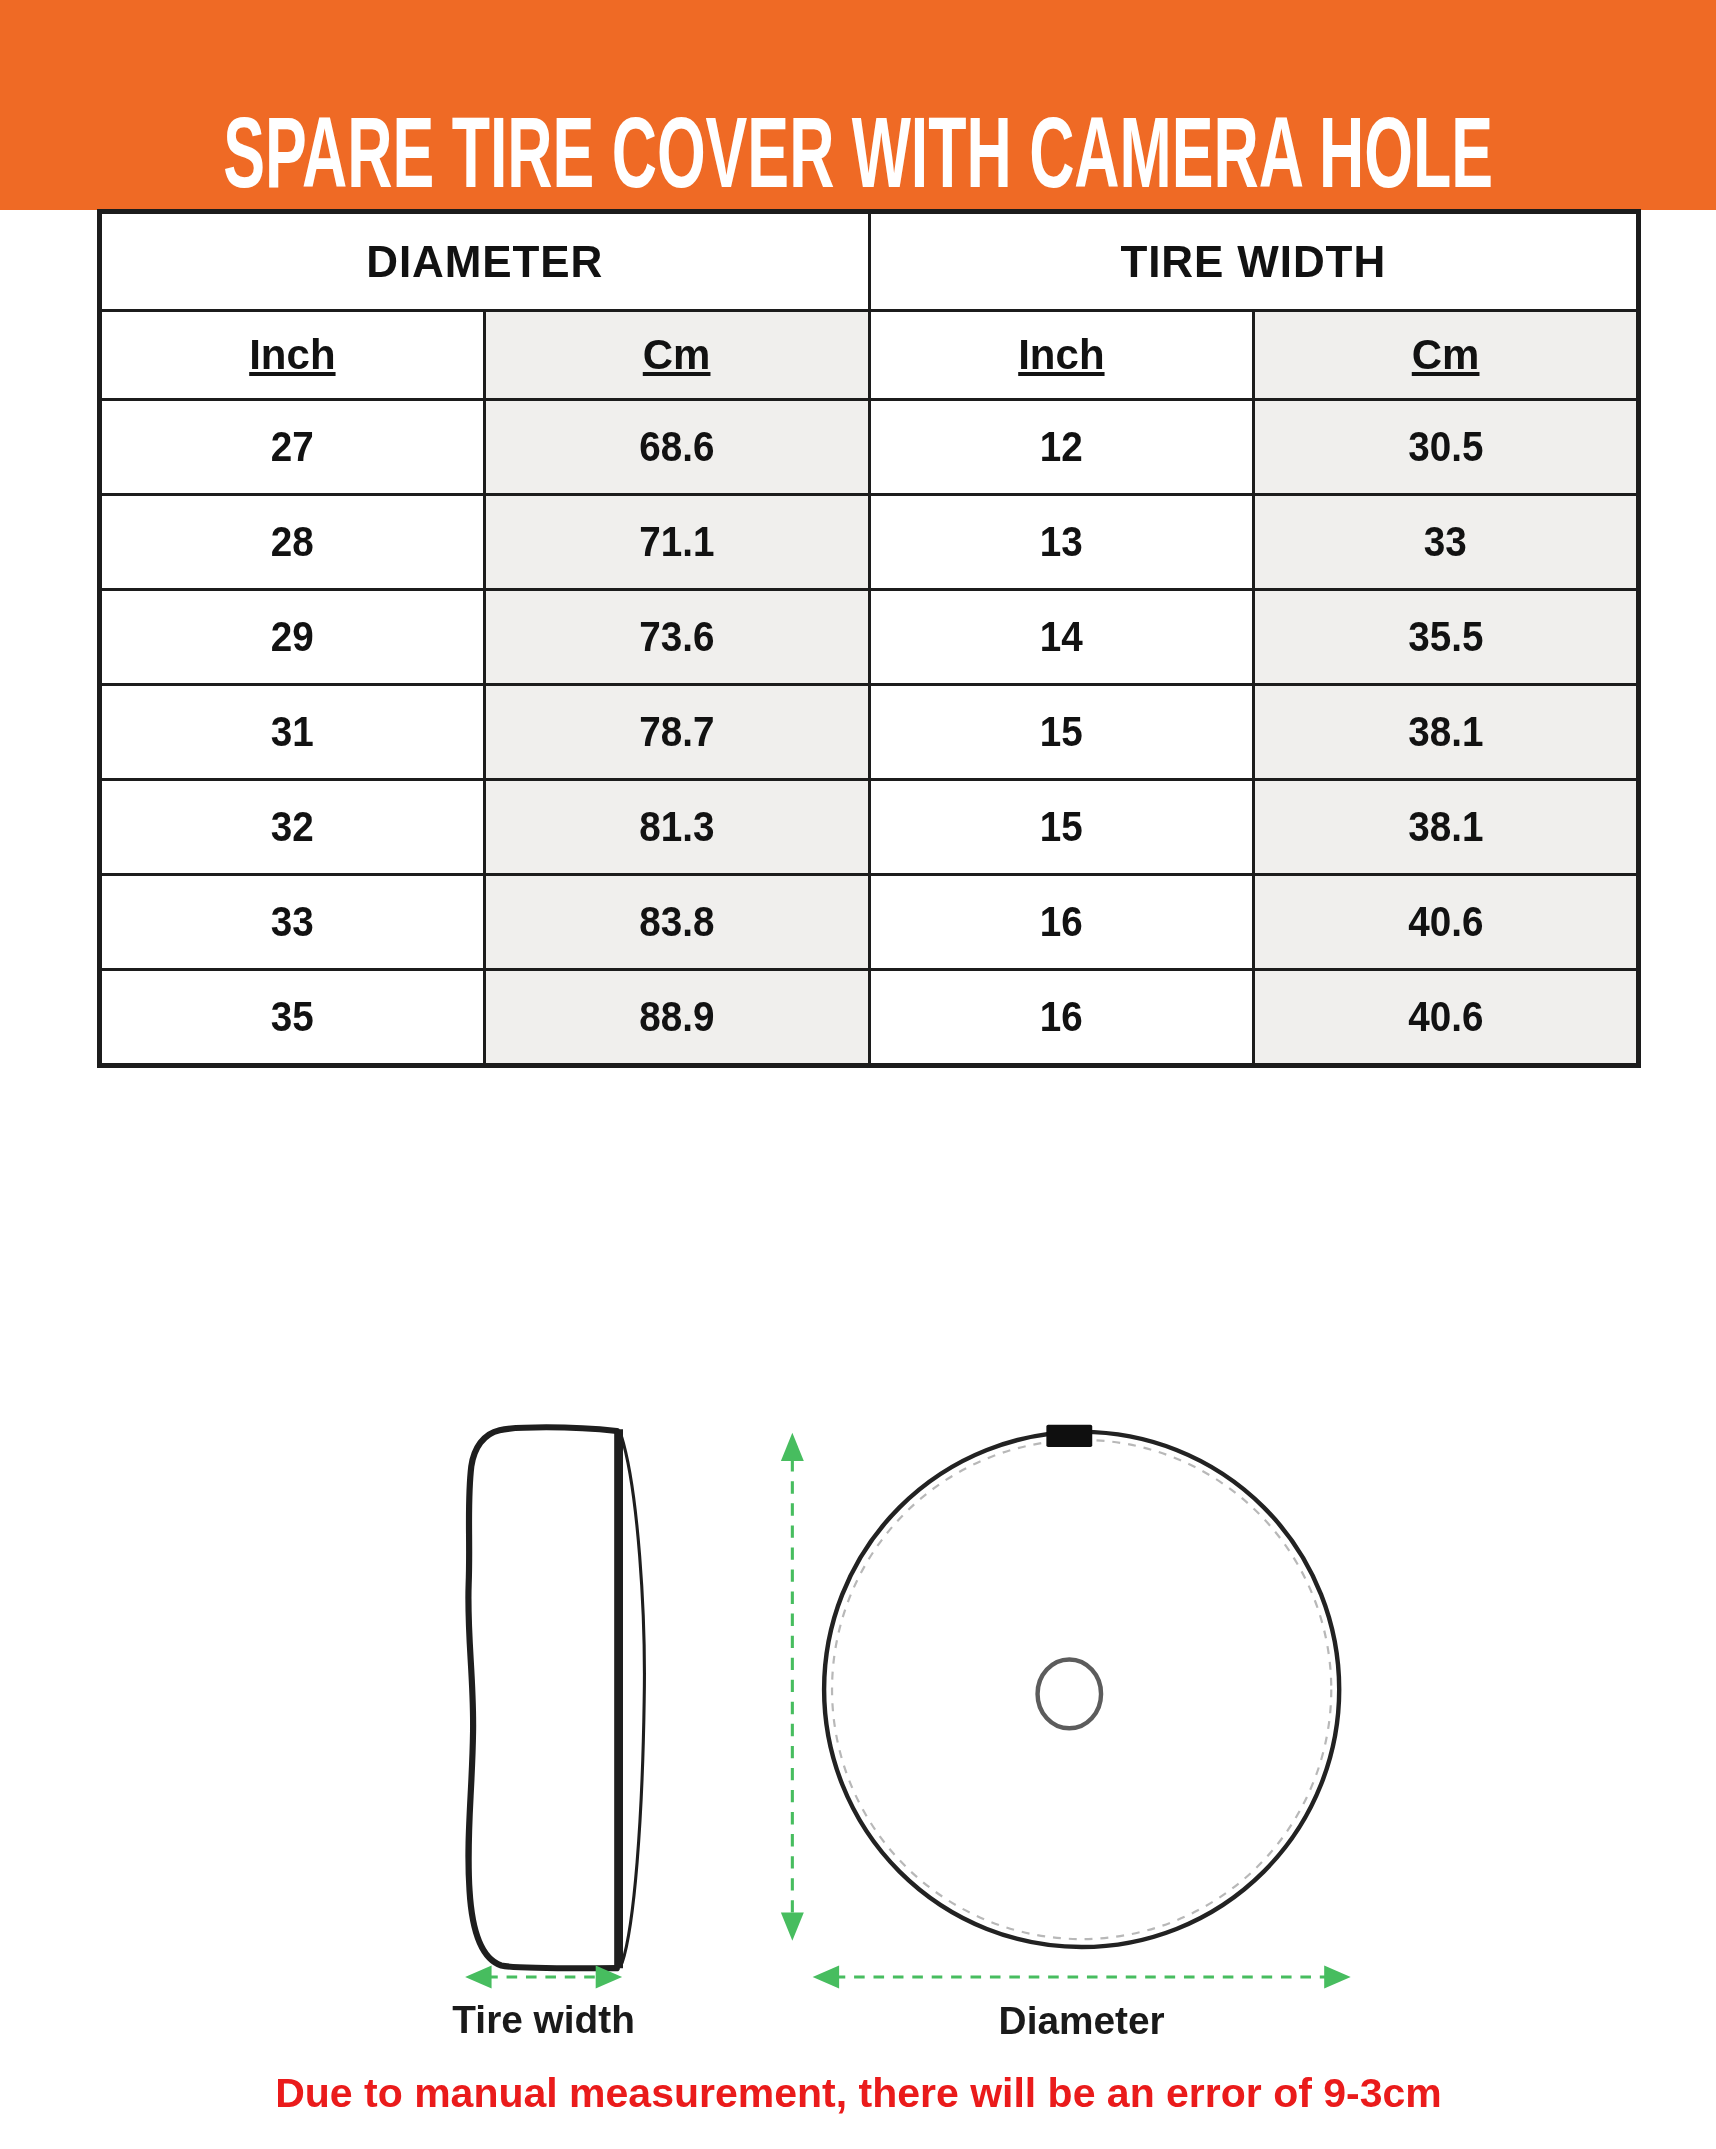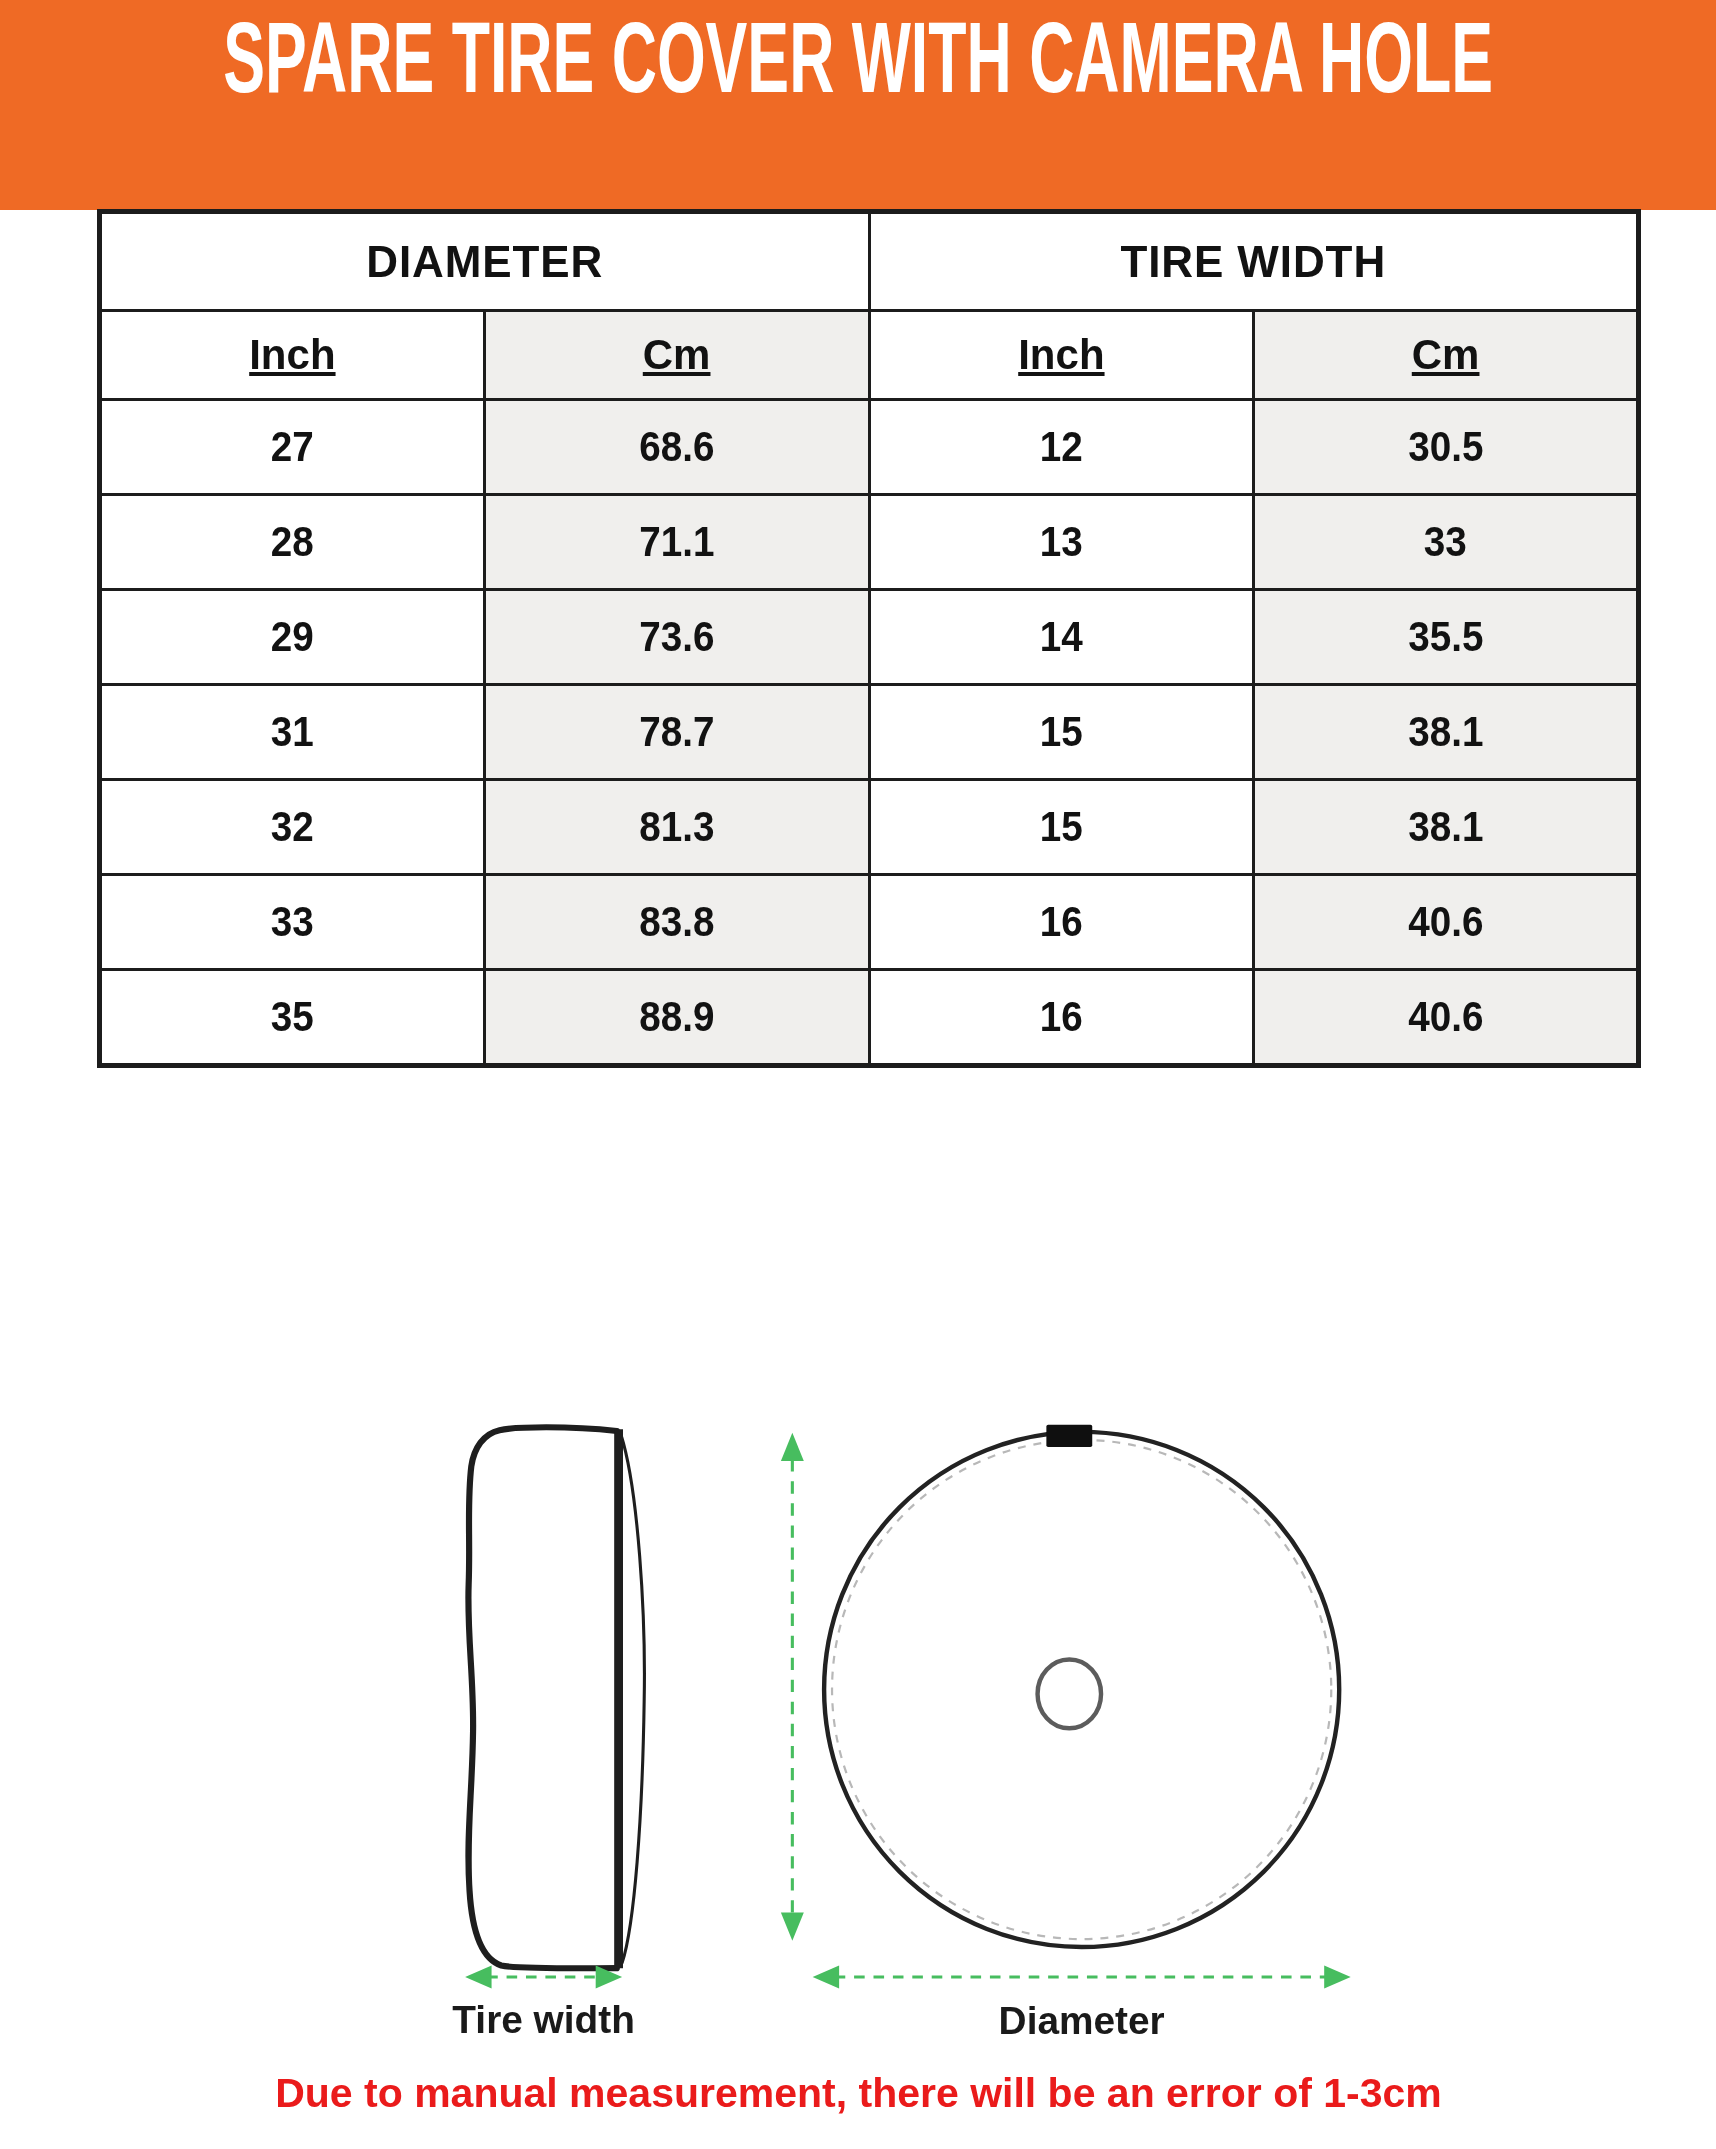--- a/index.html
+++ b/index.html
@@ -9,21 +9,21 @@
     position: relative;
     font-family: "Liberation Sans", sans-serif;
     overflow: hidden;
   }
 
   
   .banner {
     position: absolute; left: 0; top: 0;
     width: 1717px; height: 210px;
     background: #ef6a25;
-    display: flex; align-items: flex-start; justify-content: center;
+    display: flex; align-items: flex-end; justify-content: center;
   }
   .banner-title {
     margin: 0;
     color: #ffffff;
     font-size: 101px;
     font-weight: 800;
     letter-spacing: 0px;
     white-space: nowrap;
     transform: scaleX(0.62);
     transform-origin: center center;
@@ -197,16 +197,16 @@
     <g fill="#47bd5f">
       <line x1="946" y1="2241" x2="1506" y2="2241" stroke="#47bd5f" stroke-width="3.5" stroke-dasharray="12 10"></line>
       <polygon points="921,2241 951,2228 951,2254"></polygon>
       <polygon points="1531,2241 1501,2228 1501,2254"></polygon>
     </g>
 
     <text class="diagram-label" x="616" y="2304" text-anchor="middle">Tire width</text>
     <text class="diagram-label" x="1226" y="2306" text-anchor="middle">Diameter</text>
   </svg>
 
-  <div class="footnote">Due to manual measurement, there will be an error of 1-3cm</div>
+  <div class="footnote">Due to manual measurement, there will be an error of 9-3cm</div>
 
 </div>
 
 
 </body></html>

